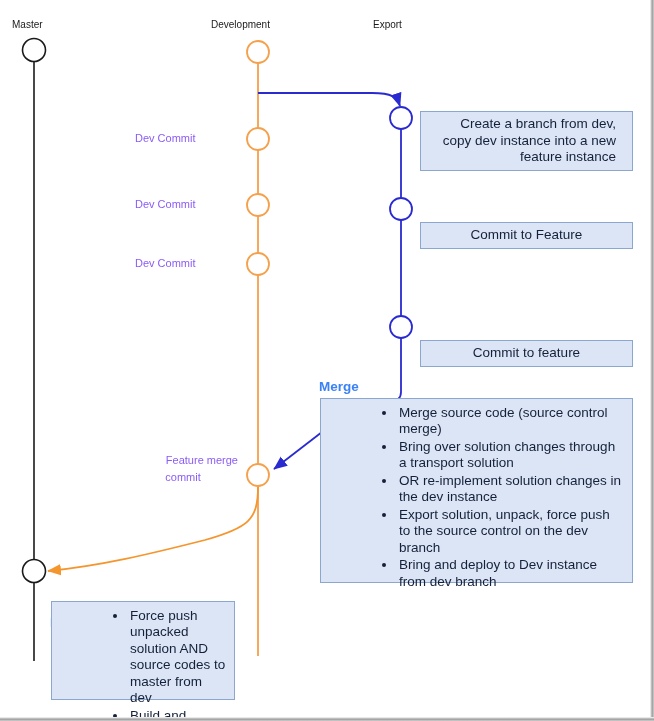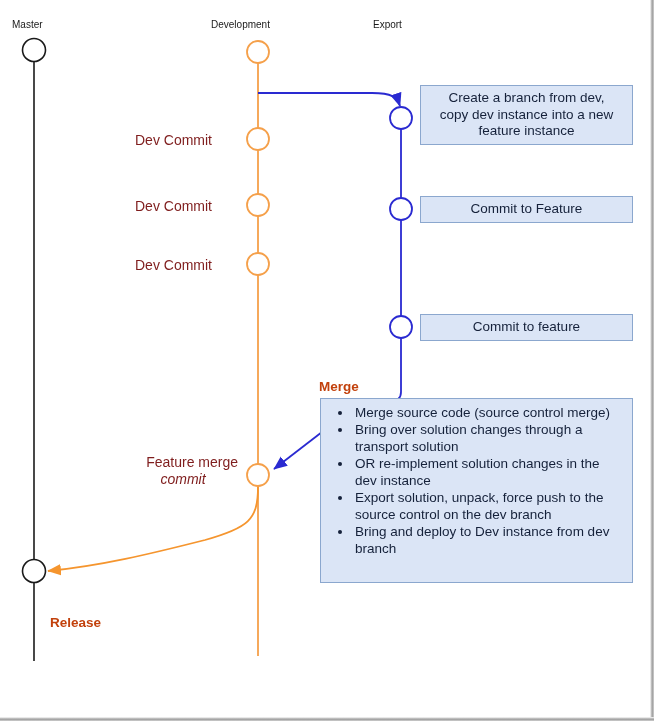--- a/index.html
+++ b/index.html
@@ -39,49 +39,51 @@
   }
   .lane-title {
     position: absolute;
     font-size: 10px;
     color: #1a1a1a;
     white-space: nowrap;
     line-height: 1;
   }
   .node-label {
     position: absolute;
-    font-size: 14px;
-    color: #7f1d1d;
+    font-size: 11px;
+    color: #8b5cf6;
     white-space: nowrap;
     text-align: right;
     line-height: 1.15;
   }
   .bold-label {
     position: absolute;
     font-size: 13.5px;
     font-weight: bold;
-    color: #c2410c;
+    color: #3b82f6;
     white-space: nowrap;
     line-height: 1;
   }
   .callout {
     position: absolute;
     background: #dbe5f6;
     border: 1px solid #8ba7ce;
     box-sizing: border-box;
     color: #15213a;
     font-size: 13.5px;
+    padding-left: 44px;
   }
   .callout.center {
     display: flex;
     align-items: center;
     justify-content: center;
-    text-align: center;
+    text-align: right;
     line-height: 1.25;
     padding: 2px 16px;
+    margin-top: 26px;
   }
   .callout ul {
     margin: 0;
     padding: 6px 8px 6px 32px;
     list-style-type: disc;
   }
   .callout li {
     margin: 0 0 1px 0;
     line-height: 1.22;
     padding-left: 2px;
@@ -127,21 +129,21 @@
 
   <div class="lane-title" style="left:12px; top:20px;">Master</div>
   <div class="lane-title" style="left:211px; top:20px;">Development</div>
   <div class="lane-title" style="left:373px; top:20px;">Export</div>
 
   <div class="node-label" style="left:135px; top:132px;">Dev Commit</div>
   <div class="node-label" style="left:135px; top:198px;">Dev Commit</div>
   <div class="node-label" style="left:135px; top:257px;">Dev Commit</div>
 
   <div class="node-label" style="left:128px; top:454px; width:110px; ">Feature merge</div>
-  <div class="node-label" style="left:128px; top:471px; width:110px; text-align:center;font-style:italic;">commit</div>
+  <div class="node-label" style="left:128px; top:471px; width:110px; text-align:center;">commit</div>
 
   <div class="bold-label" style="left:319px; top:380px;">Merge</div>
   <div class="bold-label" style="left:50px; top:580px;margin-top:36px;">Release</div>
 
   <div class="callout center" style="left:420px; top:85px; width:213px; height:60px;">
     <span>Create a branch from dev, copy dev instance into a new feature instance</span>
   </div>
 
   <div class="callout center" style="left:420px; top:196px; width:213px; height:27px;">
     <span>Commit to Feature</span>
@@ -154,16 +156,22 @@
   <div class="callout" style="left:320px; top:398px; width:313px; height:185px;">
     <ul>
       <li>Merge source code (source control merge)</li>
       <li>Bring over solution changes through a transport solution</li>
       <li>OR re-implement solution changes in the dev instance</li>
       <li>Export solution, unpack, force push to the source control on the dev branch</li>
       <li>Bring and deploy to Dev instance from dev branch</li>
     </ul>
   </div>
 
+  <div class="callout" style="left:51px; top:601px; width:184px; height:99px;">
+    <ul>
+      <li>Force push unpacked solution AND source codes to master from dev</li>
+      <li>Build and deploy</li>
+    </ul>
+  </div>
 
   <div id="frame-right"></div>
   <div id="frame-bottom"></div>
 </div>
 
 </body></html>

